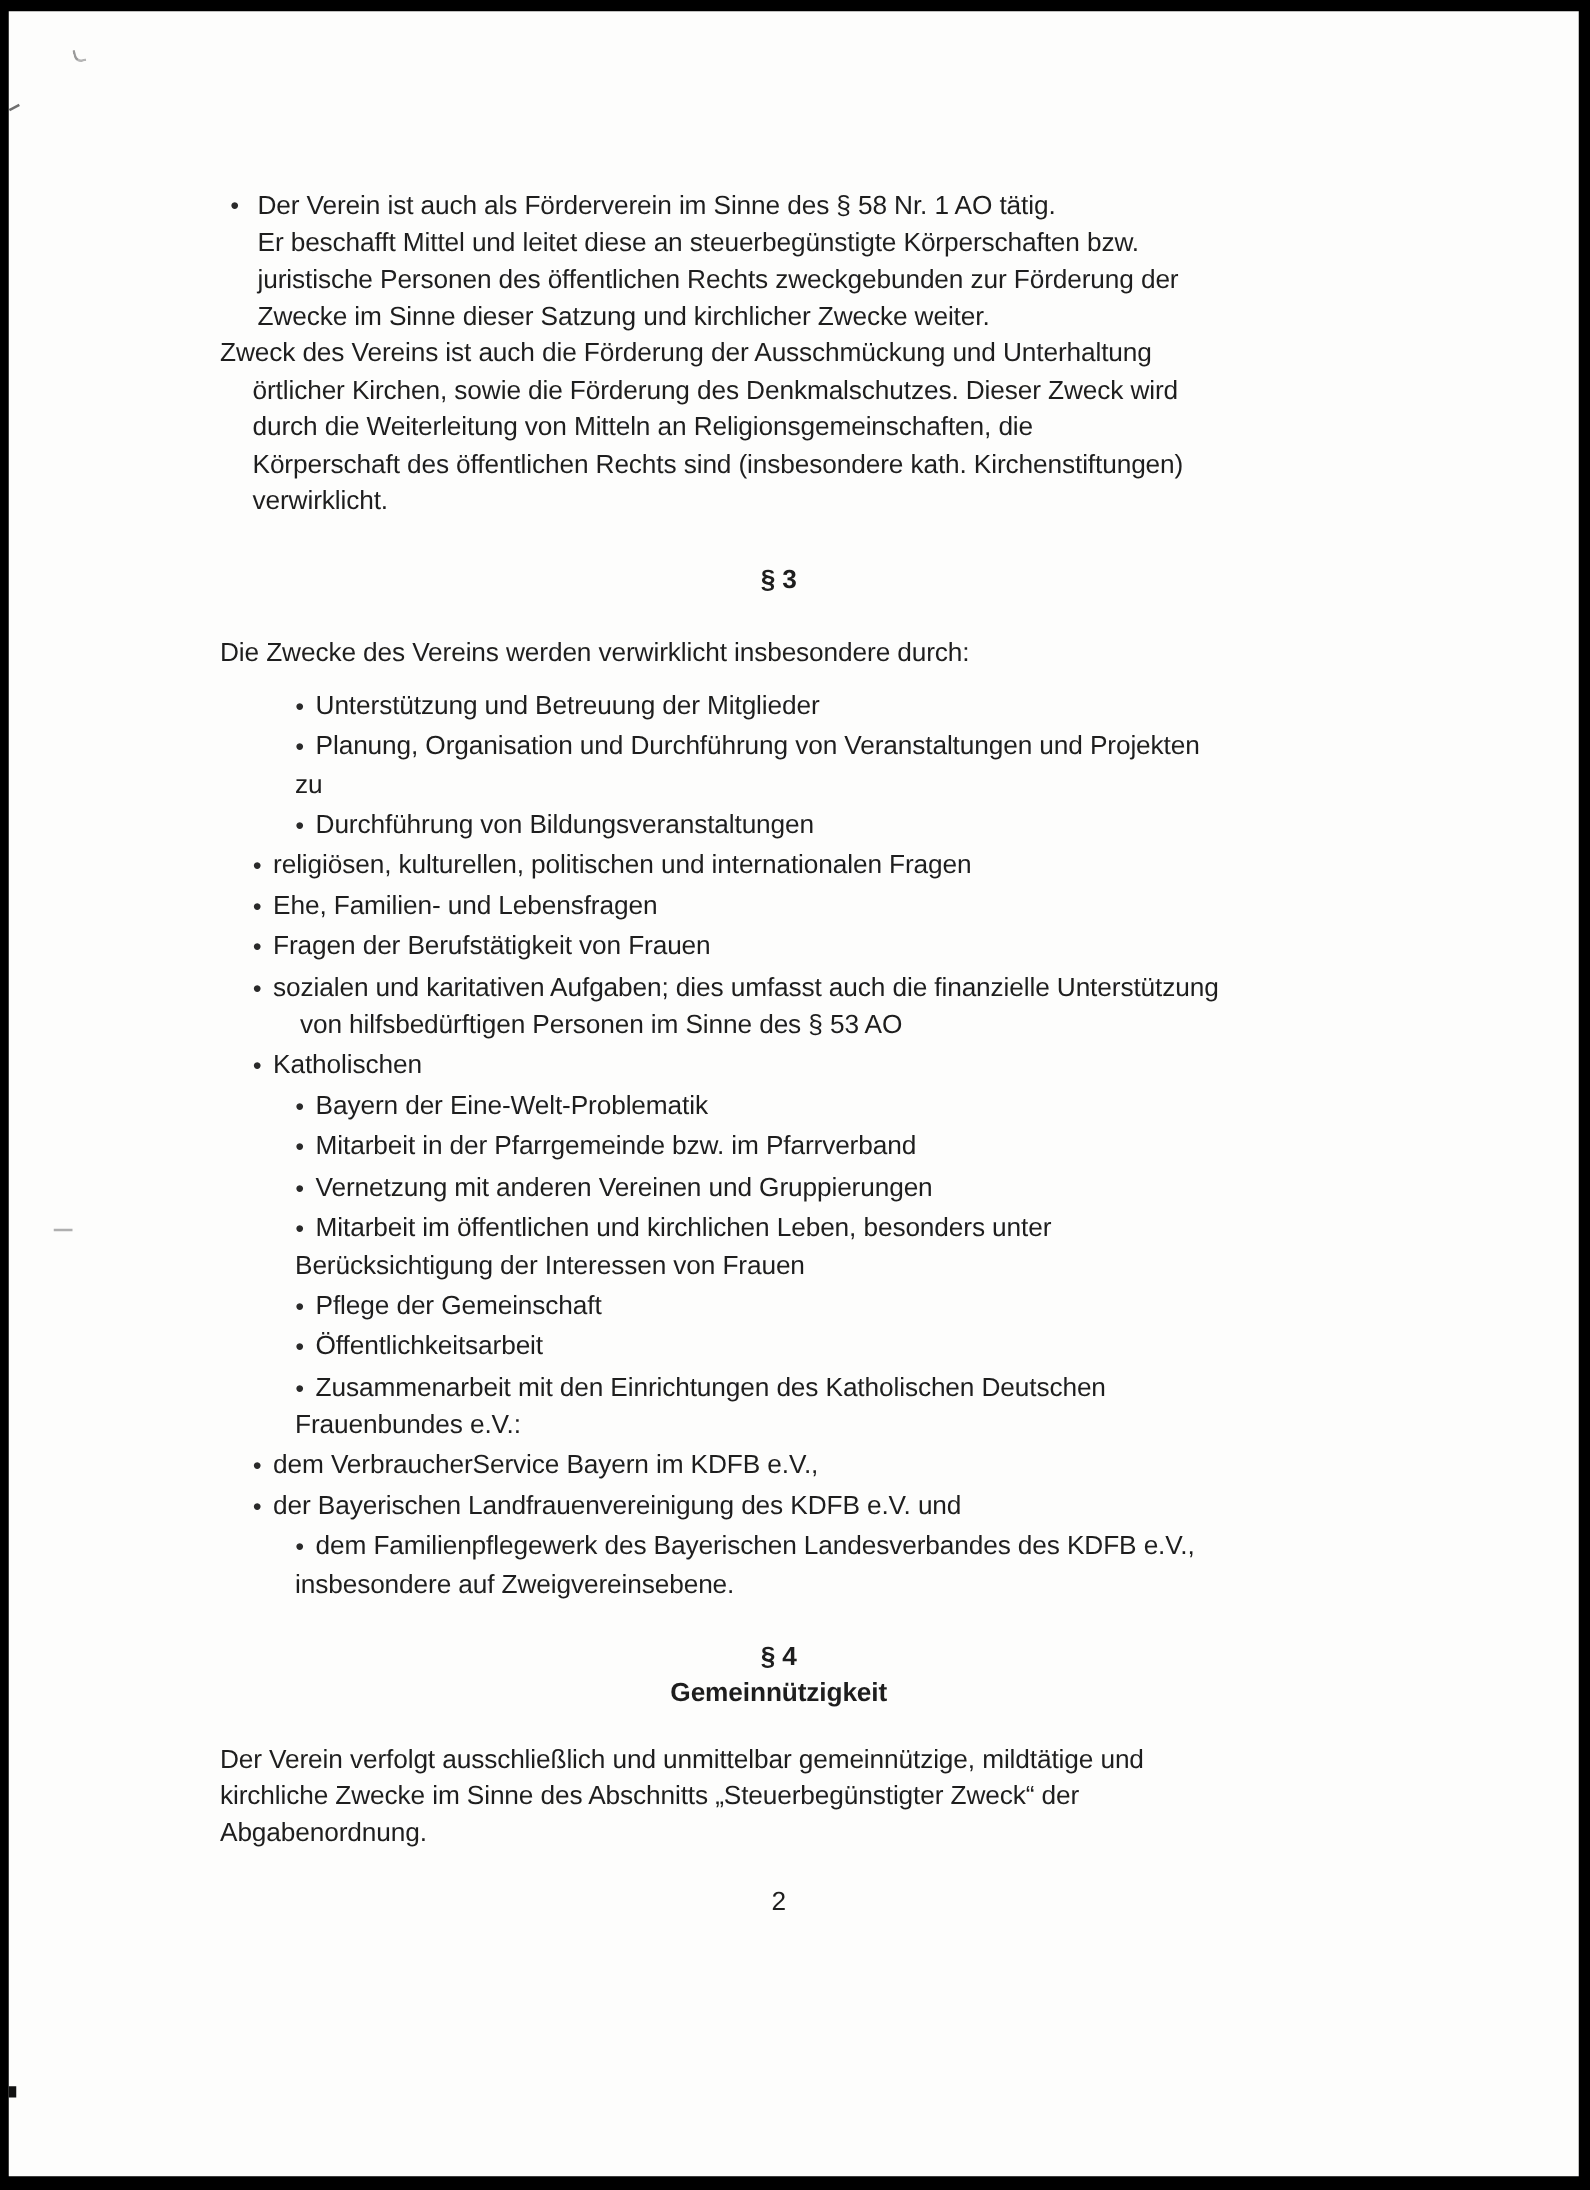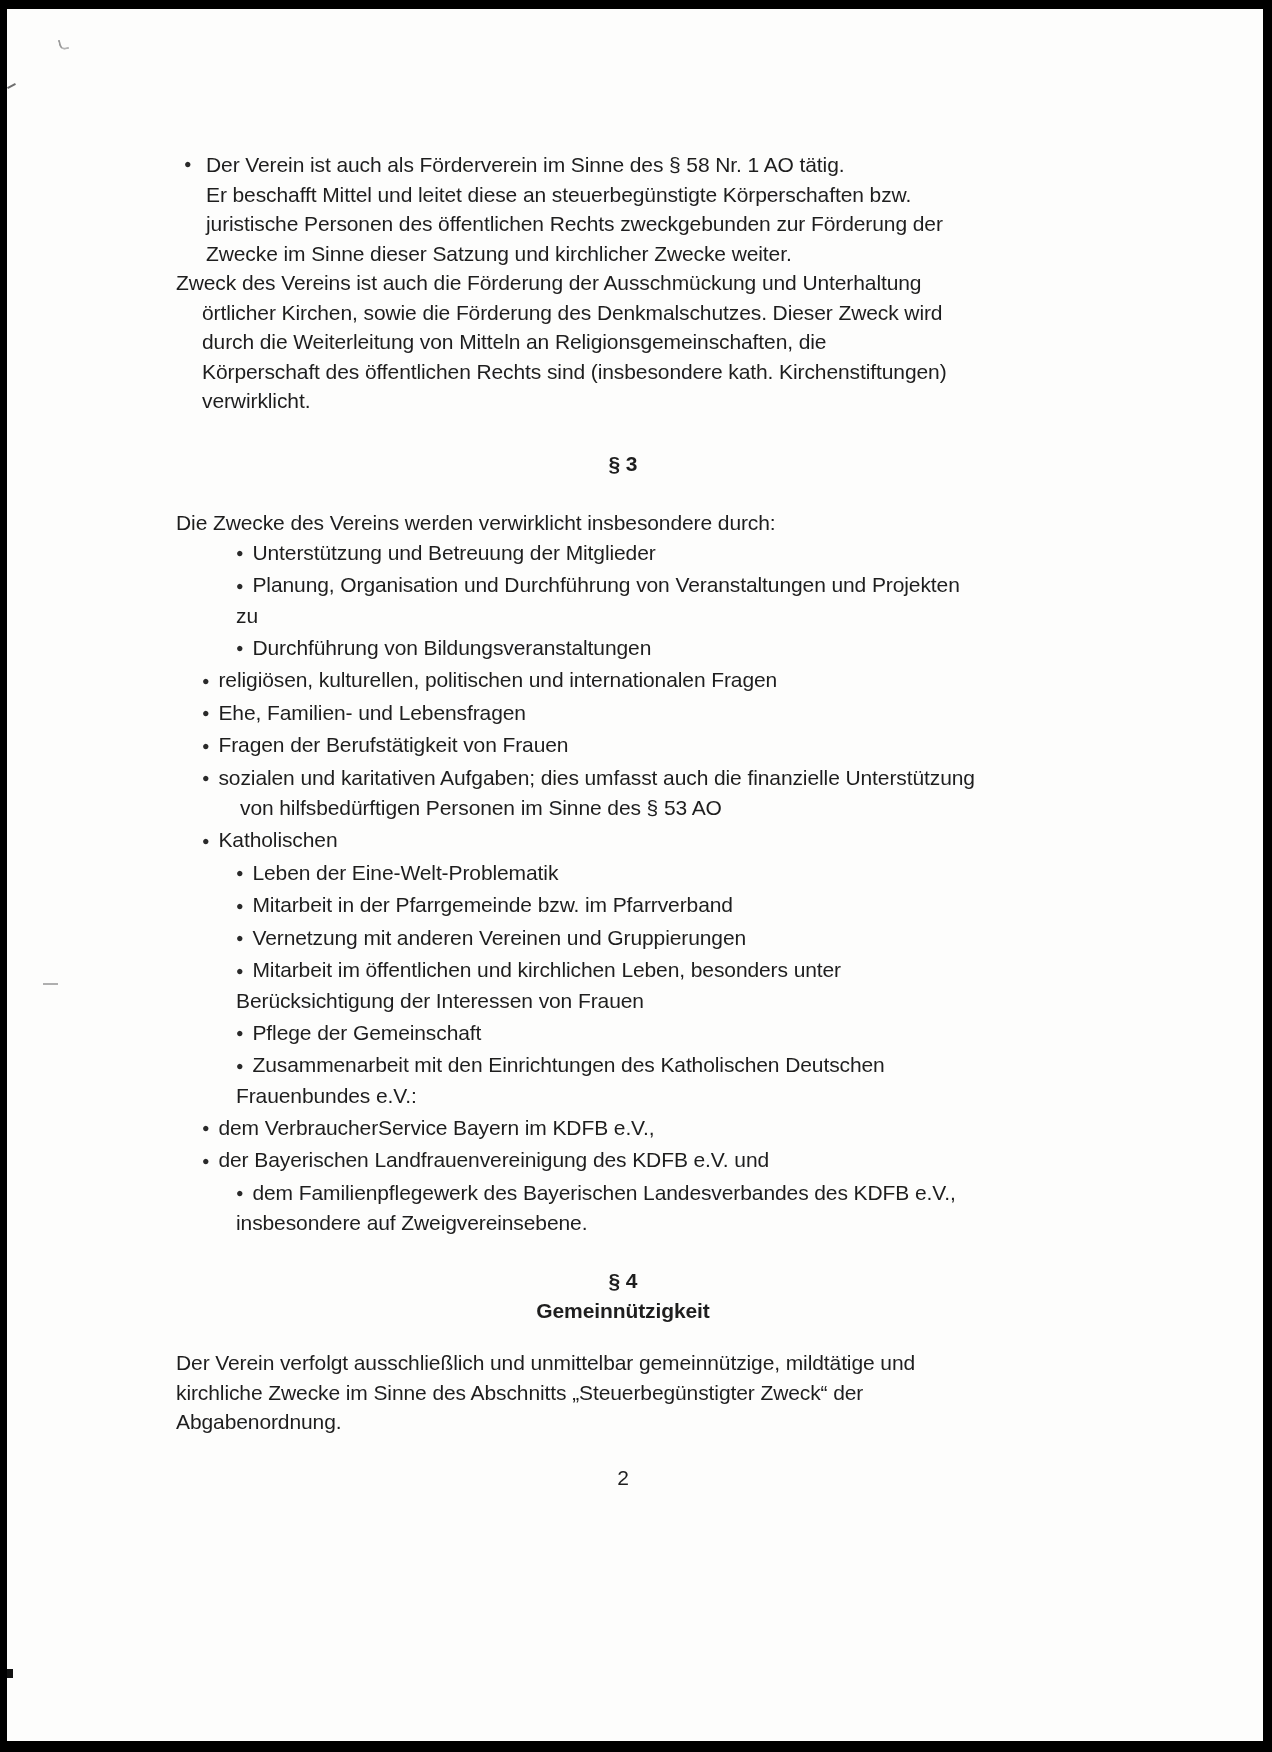--- a/index.html
+++ b/index.html
@@ -29,21 +29,21 @@
   
   .b1{position:relative;padding-left:30px;}
   .b1 .dot{position:absolute;left:8px;top:0;}
   
   .hang-para{padding-left:26px;text-indent:-26px;margin-top:0;}
   
   .center-block{width:894px;text-align:center;}
   .sec-num{font-weight:bold;margin-top:33px;}
   .sec-title{font-weight:bold;}
   .lead{margin-top:30px;}
-  .list{margin-top:0;}
+  .list{margin-top:12px;}
   .li{line-height:30px;margin-bottom:2px;}
   .li.outer{padding-left:26px;}
   .li.inner{padding-left:60px;}
   .li .dot{margin-right:9px;}
   .dot{font-size:12.5px;vertical-align:2.5px;color:#2a2a2a;}
   .li-cont2{margin-left:38px;}
   .s4-para{margin-top:23px;}
   .pagenum{width:894px;text-align:center;margin-top:26px;}
   
   .artifact{position:absolute;}
@@ -105,34 +105,37 @@
           <span class="dot">●</span><span class="pre">Fragen der Berufstätigkeit von Frauen</span>
         </div>
         <div class="li outer">
           <span class="dot">●</span><span class="pre">sozialen und karitativen Aufgaben; dies umfasst auch die finanzielle Unterstützung</span>
           <div class="li-cont2 pre">von hilfsbedürftigen Personen im Sinne des § 53 AO</div>
         </div>
         <div class="li outer">
           <span class="dot">●</span><span class="pre">Katholischen</span>
         </div>
         <div class="li inner">
-          <span class="dot">●</span><span class="pre">Leben der Eine-Welt-Problematik</span>
+          <span class="dot">●</span><span class="pre">Bayern der Eine-Welt-Problematik</span>
         </div>
         <div class="li inner">
           <span class="dot">●</span><span class="pre">Mitarbeit in der Pfarrgemeinde bzw. im Pfarrverband</span>
         </div>
         <div class="li inner">
           <span class="dot">●</span><span class="pre">Vernetzung mit anderen Vereinen und Gruppierungen</span>
         </div>
         <div class="li inner">
           <span class="dot">●</span><span class="pre">Mitarbeit im öffentlichen und kirchlichen Leben, besonders unter
 Berücksichtigung der Interessen von Frauen</span>
         </div>
         <div class="li inner">
           <span class="dot">●</span><span class="pre">Pflege der Gemeinschaft</span>
+        </div>
+        <div class="li inner">
+          <span class="dot">●</span><span class="pre">Öffentlichkeitsarbeit</span>
         </div>
         <div class="li inner">
           <span class="dot">●</span><span class="pre">Zusammenarbeit mit den Einrichtungen des Katholischen Deutschen
 Frauenbundes e.V.:</span>
         </div>
         <div class="li outer">
           <span class="dot">●</span><span class="pre">dem VerbraucherService Bayern im KDFB e.V.,</span>
         </div>
         <div class="li outer">
           <span class="dot">●</span><span class="pre">der Bayerischen Landfrauenvereinigung des KDFB e.V. und</span>

